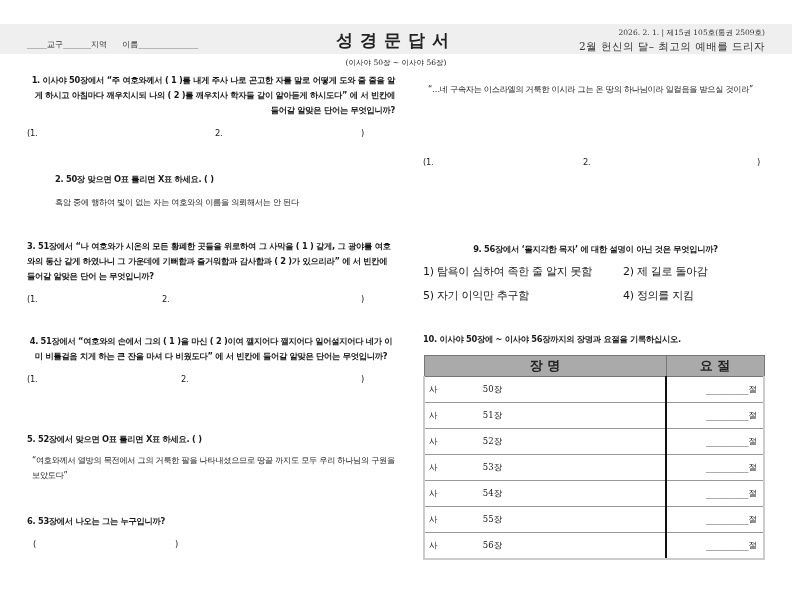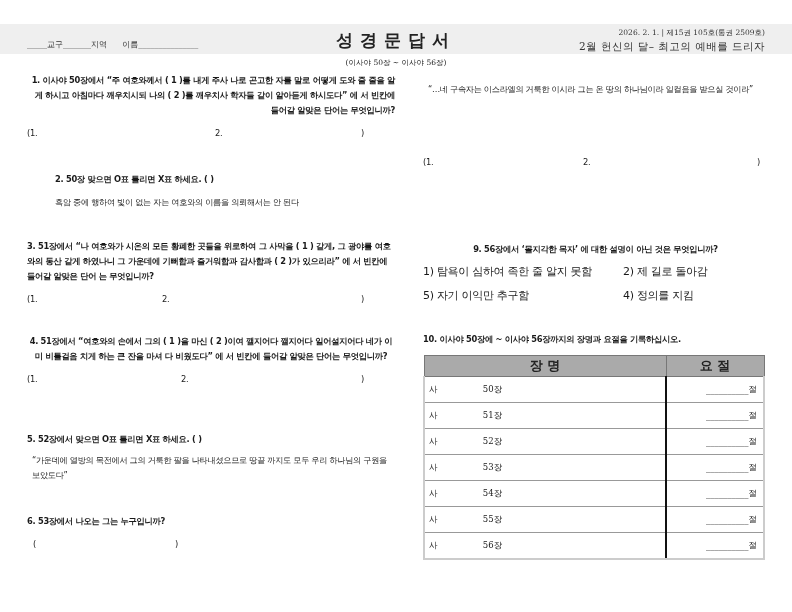--- a/index.html
+++ b/index.html
@@ -67,21 +67,21 @@
   <div class="qtext">4. 51장에서 “여호와의 손에서 그의 ( 1 )을 마신 ( 2 )이여 깰지어다 깰지어다 일어설지어다 네가 이미 비틀걸음 치게 하는 큰 잔을 마셔 다 비웠도다” 에 서 빈칸에 들어갈 알맞은 단어는 무엇입니까?</div>
   <div class="ans-row" style="margin-top:8px;">
     <span style="left:0">(1.</span>
     <span style="left:154px">2.</span>
     <span style="left:334px">)</span>
   </div>
 </div>
 
 <div class="q col-left" style="top:432px;">
   <div class="qtext">5. 52장에서 맞으면 O표 틀리면 X표 하세요. (                    )</div>
-  <div class="body" style="margin-top:6px; padding-left:5px; text-indent:0;">“가운데에 열방의 목전에서 그의 거룩한 팔을 나타내셨으므로 땅끝 까지도 모두 우리 하나님의 구원을 보았도다”</div>
+  <div class="body" style="margin-top:6px; padding-left:5px; text-indent:0;">“여호와께서 열방의 목전에서 그의 거룩한 팔을 나타내셨으므로 땅끝 까지도 모두 우리 하나님의 구원을 보았도다”</div>
 </div>
 
 <div class="q col-left" style="top:514px;">
   <div class="qtext">6. 53장에서 나오는 그는 누구입니까?</div>
   <div class="ans-row" style="margin-top:8px;">
     <span style="left:6px">(</span>
     <span style="left:148px">)</span>
   </div>
 </div>
 

